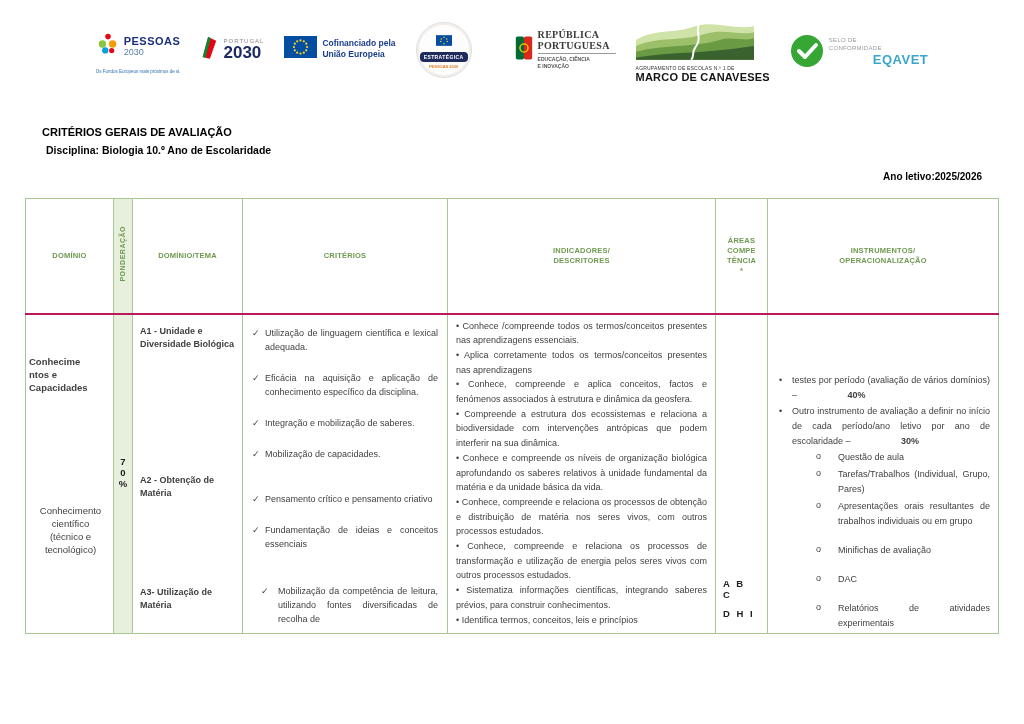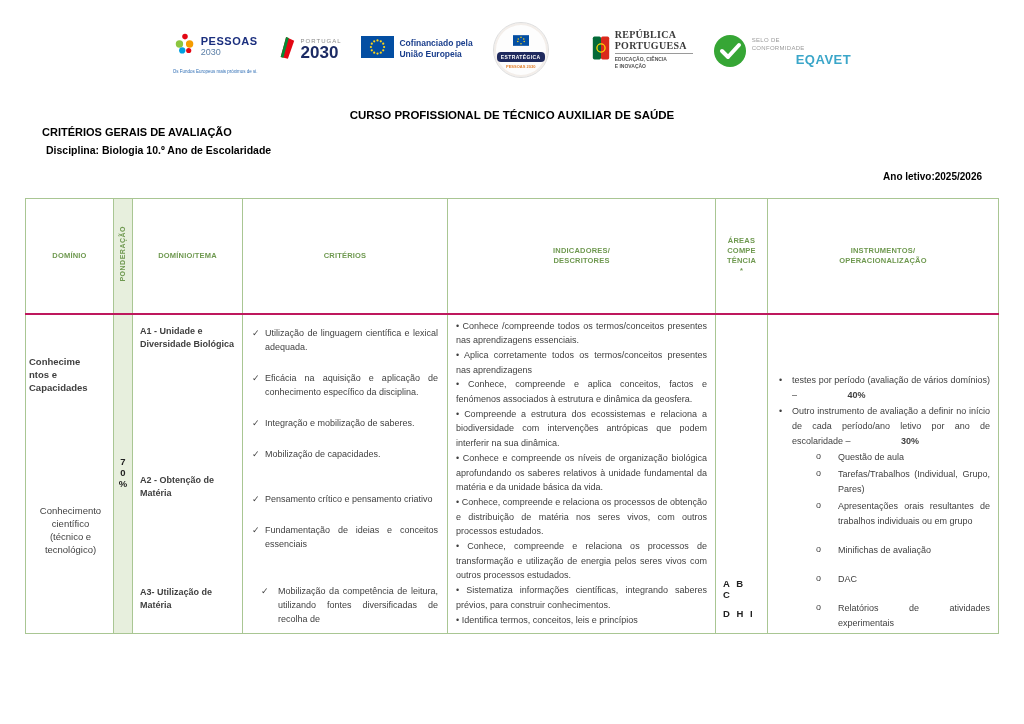--- a/index.html
+++ b/index.html
@@ -197,37 +197,49 @@
       </span>
       <span class="rep-text">
         <div class="rep-name">REPÚBLICA</div>
         <div class="rep-name">PORTUGUESA</div>
         <div class="rep-rule"></div>
         <div class="rep-sub">EDUCAÇÃO, CIÊNCIA</div>
         <div class="rep-sub">E INOVAÇÃO</div>
       </span>
     </div>
 
+    <div class="logo-block marco">
+      <span>
+        <svg width="118" height="40" viewBox="0 0 120 40">
+          <path d="M0,20 C20,8 40,14 60,6 C80,0 100,10 120,6 L120,40 L0,40 Z" fill="#cfe3a8"></path>
+          <path d="M0,26 C25,16 45,22 70,14 C90,8 105,16 120,12 L120,40 L0,40 Z" fill="#9cbf6a"></path>
+          <path d="M0,32 C30,24 60,28 85,20 C100,16 112,22 120,18 L120,40 L0,40 Z" fill="#6a9a44"></path>
+          <path d="M0,38 C30,32 70,34 120,26 L120,40 L0,40 Z" fill="#39622e"></path>
+          <path d="M64,4 C60,12 68,18 60,28 C56,34 60,37 56,40" fill="none" stroke="#ffffff" stroke-width="2"></path>
+        </svg>
+      </span>
+      <div class="marco-line1">AGRUPAMENTO DE ESCOLAS N.º 1 DE</div>
+      <div class="marco-line2">MARCO DE CANAVESES</div>
+    </div>
 
     <div class="logo-block eqavet">
       <span>
         <svg width="34" height="34" viewBox="0 0 34 34">
           <circle cx="17" cy="17" r="16" fill="#36a635"></circle>
           <path d="M9,17 L15,23 L26,11" fill="none" stroke="#ffffff" stroke-width="4" stroke-linecap="round" stroke-linejoin="round"></path>
         </svg>
       </span>
       <span class="eqavet-text">
         <div class="eqavet-sub">SELO DE</div>
         <div class="eqavet-sub">CONFORMIDADE</div>
         <div class="eqavet-name">EQAVET</div>
       </span>
     </div>
   </div>
 
-  <div class="doc-title">CURSO PROFISSIONAL DE TÉCNICO AUXILIAR DE SAÚDE</div>
   <div class="doc-subtitle">CRITÉRIOS GERAIS DE AVALIAÇÃO</div>
   <div class="doc-discipline">Disciplina: Biologia  10.º  Ano de Escolaridade</div>
   <div class="doc-year">Ano letivo:2025/2026</div>
 
   <table class="grid">
     <colgroup>
       <col class="col-dominio">
         <col class="col-pond">
         <col class="col-tema">
         <col class="col-crit">

